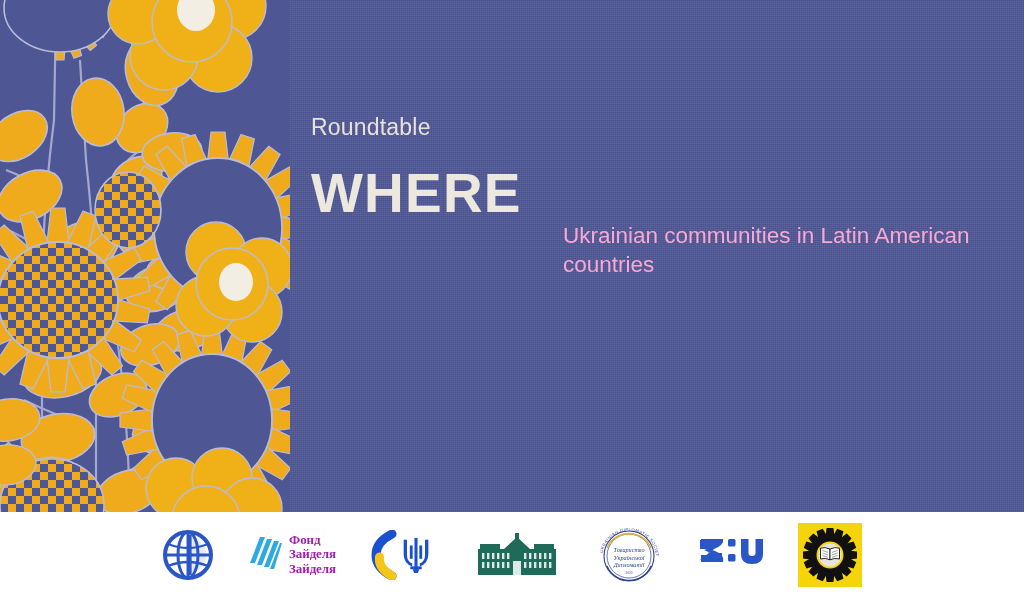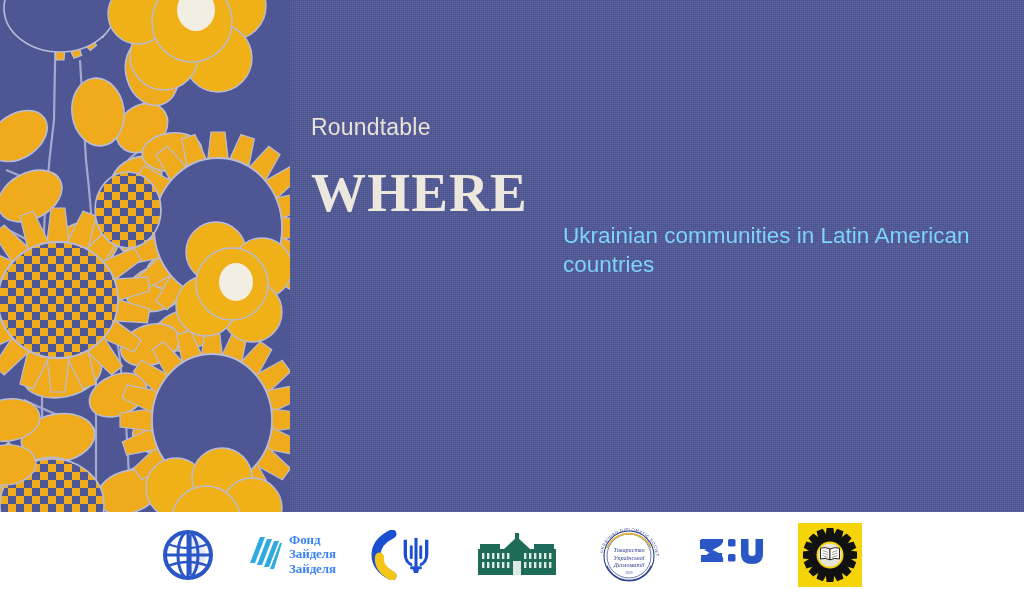--- a/index.html
+++ b/index.html
@@ -61,38 +61,38 @@
     line-height: 30px;
     letter-spacing: 0.2px;
     color: #e8e3d8;
     font-weight: 400;
   }
   .title-row {
     position: relative;
     margin-top: 23px;
   }
   .title {
-    font-family: Liberation Serif, serif;
+    font-family: Liberation Sans, sans-serif;
     color: #ece8de;
     font-weight: 700;
     font-size: 55px;
     line-height: 56px;
     letter-spacing: 1.2px;
   }
   .title-line { white-space: nowrap; }
   .title-line + .title-line { margin-top: 10px; }
 
   .subtitle {
     position: absolute;
     left: 252px;
     top: 56px;
     width: 420px;
     font-size: 22.5px;
     line-height: 29px;
-    color: #7dd3fc;
+    color: #f9a8d4;
     font-weight: 400;
   }
 
   
   .logo-bar {
     position: absolute;
     left: 0; top: 512px;
     width: 1024px;
     height: 85px;
     background: #ffffff;
@@ -105,21 +105,21 @@
     display: flex;
     align-items: center;
     justify-content: center;
     height: 64px;
   }
   .logo svg { display: block; }
   .logo-hss { gap: 7px; }
   .hss-text {
     font-family: "Liberation Serif", "DejaVu Serif", serif;
     font-weight: 700;
-    color: #3b82f6;
+    color: #a21caf;
     font-size: 13px;
     line-height: 14.5px;
     letter-spacing: -0.1px;
   }
   .visually-hidden {
     position: absolute;
     width: 1px; height: 1px;
     overflow: hidden;
     clip: rect(0 0 0 0);
     white-space: nowrap;

